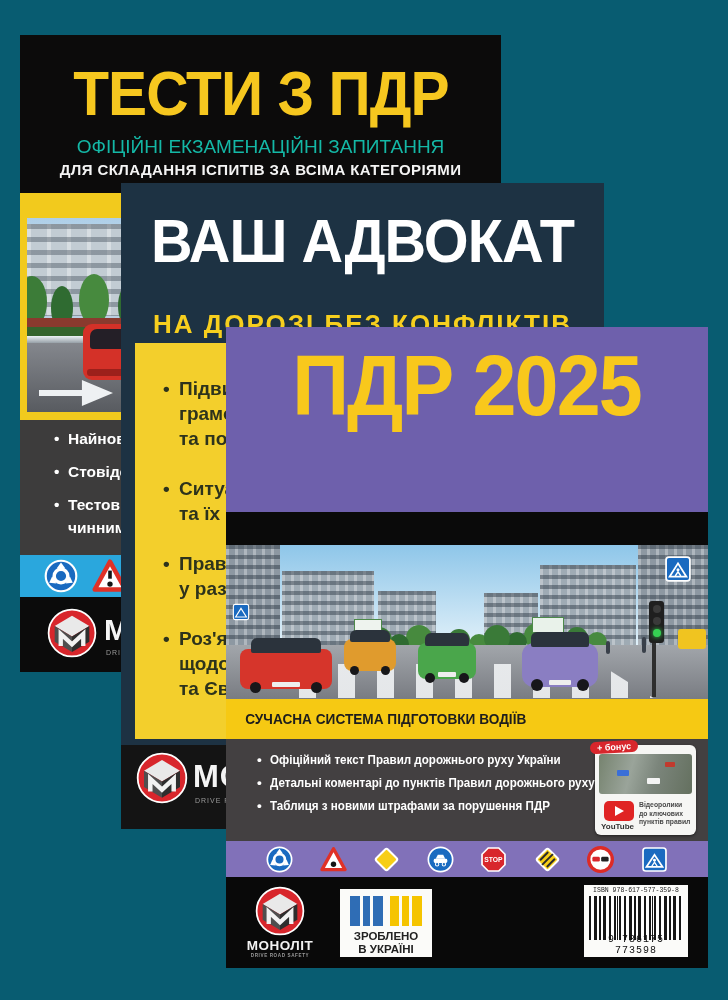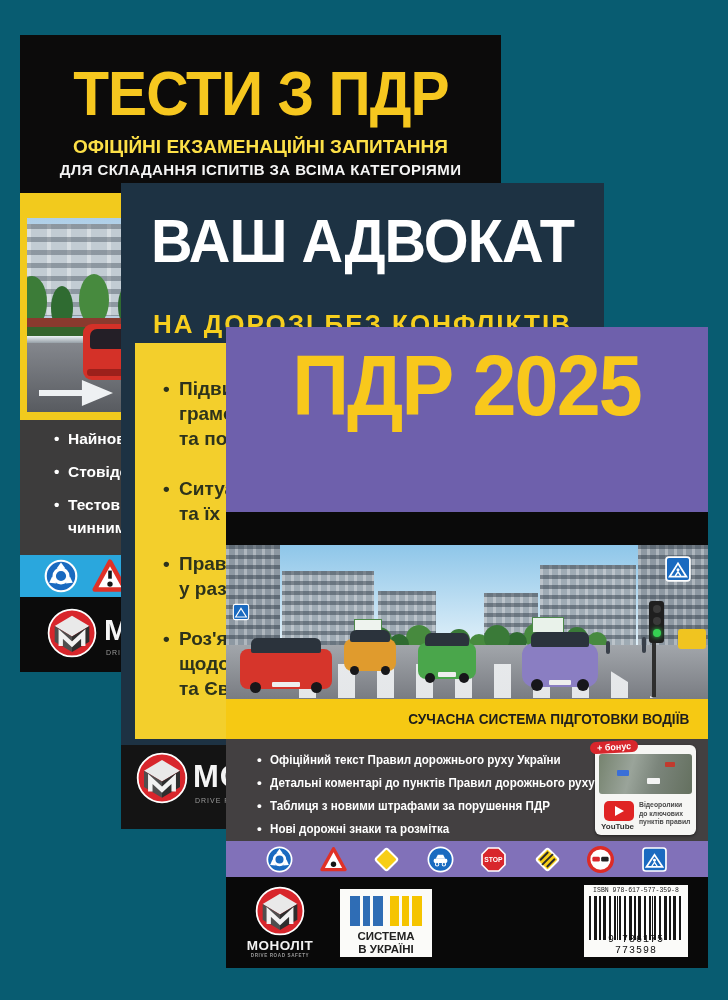--- a/index.html
+++ b/index.html
@@ -7,21 +7,21 @@
   .stage{position:relative;width:728px;height:1000px;background:#085c71;}
   .abs{position:absolute;}
   .ctr{left:0;right:0;text-align:center;}
   .cond{display:inline-block;transform:scaleX(.93);transform-origin:50% 50%;white-space:nowrap;}
   .cond88{display:inline-block;transform:scaleX(.88);transform-origin:50% 50%;white-space:nowrap;}
   .fcond{display:inline-block;transform:scaleX(.86);transform-origin:0 50%;white-space:nowrap;}
 
   
   .book1{position:absolute;left:20px;top:35px;width:481px;height:637px;background:#0c0b0b;}
   .b1-title{top:22px;color:#f6c71f;font-weight:bold;font-size:63px;letter-spacing:-1px;}
-  .b1-sub1{top:101px;color:#fde047;font-weight:bold;font-size:19px;}
+  .b1-sub1{top:101px;color:#14b8a6;font-weight:normal;font-size:19px;}
   .b1-sub2{top:126px;color:#f4f4f4;font-weight:bold;font-size:15px;letter-spacing:.4px;}
   .b1-yellow{top:158px;left:0;right:0;height:227px;background:#f2ca1d;}
   .photo1{top:183px;left:7px;width:467px;height:194px;overflow:hidden;background:#b9cfe2;}
   .p1-sky{left:0;right:0;top:0;height:80px;background:linear-gradient(#aecfe8,#d9eaf5);}
   .p1-bldg{left:0;right:0;top:6px;height:92px;background-color:#c2ccd3;
      background-image:repeating-linear-gradient(180deg,rgba(60,72,84,.40) 0 5px,transparent 5px 13px),
                       repeating-linear-gradient(90deg,rgba(255,255,255,.35) 0 4px,transparent 4px 20px);}
   .p1-trees{left:-10px;top:58px;width:30px;height:52px;border-radius:50%;background:#3c7c38;
      box-shadow:30px 6px 0 -4px #2f6b31,62px -2px 0 0 #478a3e,96px 4px 0 -5px #2f6b31,
      128px 0 0 -2px #3c7c38,162px 6px 0 -4px #478a3e,196px -1px 0 0 #2f6b31,232px 4px 0 -4px #3c7c38,
@@ -71,21 +71,21 @@
   .p3-cw{left:34px;right:34px;bottom:1px;height:34px;opacity:.92;
      background:repeating-linear-gradient(90deg,#eef0f2 0 17px,rgba(0,0,0,0) 17px 39px);
      clip-path:polygon(5% 100%,95% 100%,82% 0,18% 0);}
   .car{position:absolute;border-radius:8px;}
   .car .win{position:absolute;left:12%;right:12%;top:-11px;height:15px;background:#2b333c;border-radius:6px 6px 2px 2px;}
   .car .wh{position:absolute;bottom:-4px;width:11px;height:11px;border-radius:50%;background:#17171a;}
   .car .plate{position:absolute;left:35%;right:35%;bottom:2px;height:5px;background:#eee;border-radius:1px;}
   .tl-pole{right:52px;top:58px;width:4px;height:94px;background:#2e2e2e;}
   .tl-box{right:44px;top:56px;width:15px;height:42px;background:#1f1f1f;border-radius:3px;}
   .tl-dot{position:absolute;left:3.5px;width:8px;height:8px;border-radius:50%;background:#3a3a3a;}
-  .b3-banner2{top:372px;left:0;right:0;height:40px;background:#f6c913;color:#1d1d1d;font-weight:bold;font-size:15.5px;line-height:40px;text-align:right;}
+  .b3-banner2{top:372px;left:0;right:0;height:40px;background:#f6c913;color:#1d1d1d;font-weight:bold;font-size:15.5px;line-height:40px;text-align:left;}
   .b3-panel{top:412px;left:0;right:0;height:102px;background:#434041;}
   .b3-feats{position:absolute;left:44px;top:9px;margin:0;padding:0;list-style:none;color:#fff;font-weight:bold;font-size:13.5px;line-height:23px;}
   .b3-feats li{position:relative;white-space:nowrap;}
   .b3-feats li::before{content:"•";position:absolute;left:-13px;}
   .bonus{position:absolute;right:12px;top:6px;width:101px;height:90px;background:#f6f6f4;border-radius:6px;box-shadow:0 1px 3px rgba(0,0,0,.5);}
   .bonus-ribbon{position:absolute;left:-5px;top:-4px;background:#d8262c;color:#fff;font-weight:bold;font-size:9px;padding:1px 7px;border-radius:7px;transform:rotate(-3deg);}
   .bonus-photo{position:absolute;left:4px;right:4px;top:9px;height:40px;border-radius:3px;overflow:hidden;
      background:linear-gradient(105deg,#76836f 0%,#9aa49a 35%,#7b857b 60%,#64705f 100%);}
   .bonus-car{position:absolute;border-radius:1px;}
   .yt-btn{position:absolute;left:9px;top:56px;width:30px;height:20px;background:#e02424;border-radius:5px;}
@@ -266,21 +266,20 @@
       <div class="person" style="right:62px;top:92px;height:16px;"></div>
     </div>
 
     <div class="abs b3-banner2"><span class="cond88">СУЧАСНА СИСТЕМА ПІДГОТОВКИ ВОДІЇВ</span></div>
 
     <div class="abs b3-panel">
       <ul class="b3-feats">
         <li><span class="fcond">Офіційний текст Правил дорожнього руху України</span></li>
         <li><span class="fcond">Детальні коментарі до пунктів Правил дорожнього руху</span></li>
         <li><span class="fcond">Таблиця з новими штрафами за порушення ПДР</span></li>
-        <li><span class="fcond">Нові дорожні знаки та розмітка</span></li>
       </ul>
       <div class="bonus">
         <div class="bonus-ribbon">+ бонус</div>
         <div class="bonus-photo">
           <div class="bonus-car" style="left:18px;top:16px;width:12px;height:6px;background:#3a6fd8;"></div>
           <div class="bonus-car" style="left:48px;top:24px;width:13px;height:6px;background:#f4f4f4;"></div>
           <div class="bonus-car" style="left:66px;top:8px;width:10px;height:5px;background:#c23a2e;"></div>
         </div>
         <div class="yt-btn"></div>
         <div class="yt-label">YouTube</div>
@@ -352,21 +351,21 @@
       <div class="badge">
         <div class="badge-bars">
           <div class="bar" style="width:10px;background:#2f6db5;"></div>
           <div class="bar" style="width:7px;background:#2f6db5;"></div>
           <div class="bar" style="width:10px;background:#2f6db5;"></div>
           <div class="bar" style="width:10px;background:#f5c400;margin-left:4px;"></div>
           <div class="bar" style="width:7px;background:#f5c400;"></div>
           <div class="bar" style="width:10px;background:#f5c400;"></div>
         </div>
         <div class="badge-txt">
-          <div>СИСТЕМА</div>
+          <div>ЗРОБЛЕНО</div>
           <div>В УКРАЇНІ</div>
         </div>
       </div>
       <div class="barcode">
         <div class="bc-isbn">ISBN 978-617-577-359-8</div>
         <div class="bc-bars"></div>
         <div class="bc-digits">9 786175 773598</div>
       </div>
     </div>
   </div>

